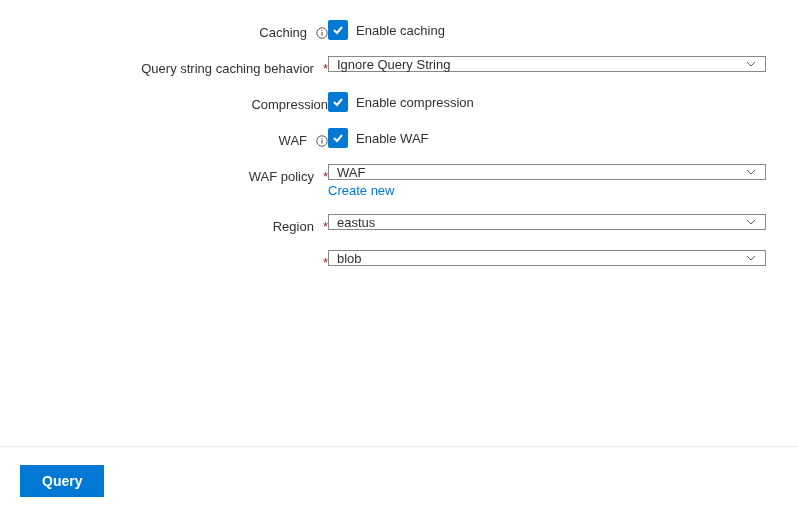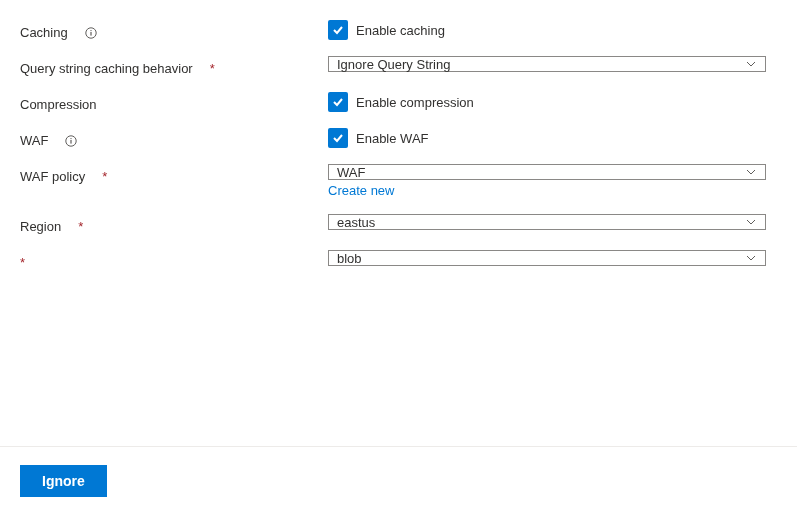--- a/index.html
+++ b/index.html
@@ -18,22 +18,23 @@
     .row {
       display: flex;
       align-items: flex-start;
       margin-bottom: 16px;
     }
     .row .label-col {
       width: 308px;
       padding-top: 5px;
       display: flex;
       align-items: center;
-      gap: 17px;
+      gap: 9px;
       flex-shrink: 0;
+      justify-content: flex-end;
     }
     .label-text {
       color: #323130;
     }
     .required {
       color: #a4262c;
     }
     .info-icon {
       width: 12px;
       height: 12px;
@@ -235,14 +236,14 @@
               <path d="M2 4 L6 8 L10 4" stroke="#605e5c" stroke-width="1" fill="none"></path>
             </svg>
           </span>
       </div>
     </div>
   </div>
 
 </div>
 
 <div class="footer">
-  <button class="btn-primary">Ignore</button>
+  <button class="btn-primary">Query</button>
 </div>
 
 </body></html>

